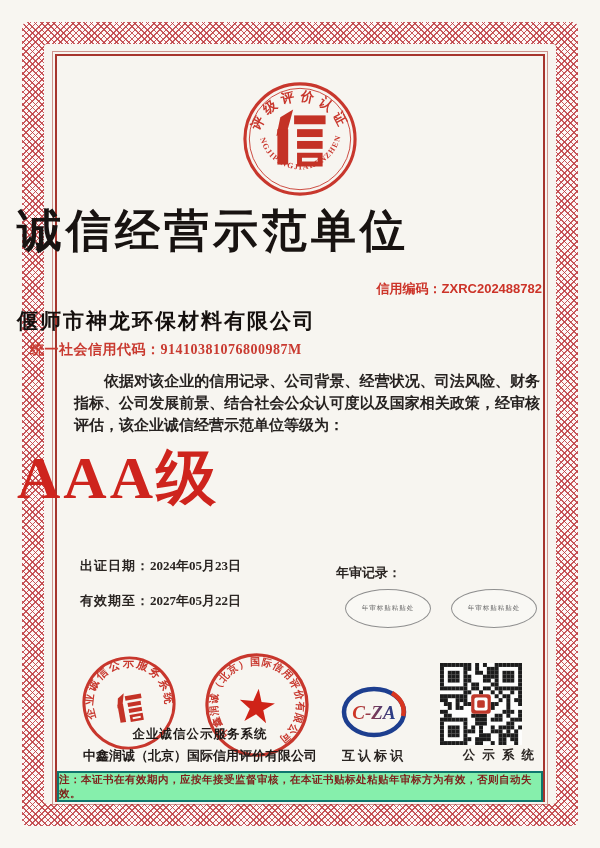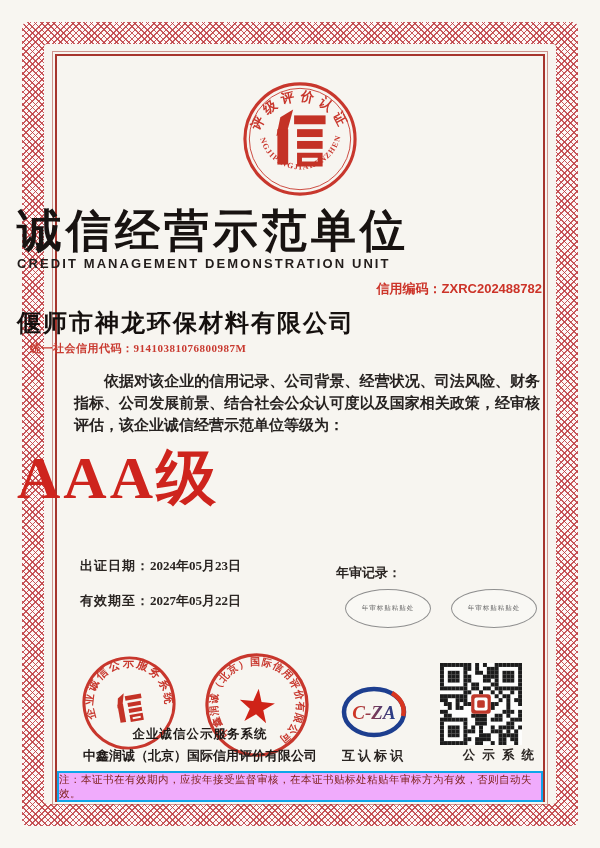--- a/index.html
+++ b/index.html
@@ -24,22 +24,22 @@
   }
   .abs{position:absolute;}
   .center{left:17px;right:0;text-align:left;}
   .seal-top{left:241px;top:80px;width:118px;height:118px;}
   .title{top:201px;font-size:45px;font-weight:900;color:#181311;letter-spacing:4px;
          font-family:"Liberation Sans","DejaVu Sans",sans-serif;}
   .subtitle{top:256px;font-size:13px;font-weight:800;letter-spacing:2.1px;color:#221d1b;
             font-family:"Liberation Sans","DejaVu Sans",sans-serif;}
   .credit-line{top:280px;right:58px;font-size:13px;font-weight:700;color:#cc3328;
                font-family:"Liberation Sans","DejaVu Sans",sans-serif;}
-  .company{top:307px;font-size:24px;font-weight:900;letter-spacing:2px;color:#15100e;}
-  .unified{top:341px;font-size:11px;font-weight:700;color:#c93a30;letter-spacing:.5px;padding-left:13px;}
+  .company{top:307px;font-size:21px;font-weight:900;letter-spacing:2px;color:#15100e;}
+  .unified{top:341px;font-size:14px;font-weight:700;color:#c93a30;letter-spacing:.5px;padding-left:13px;}
   .body-par{left:74px;right:60px;top:370px;font-size:15px;font-weight:700;line-height:1.47;
             text-indent:2em;text-align:justify;color:#262220;}
   .grade{top:438px;font-size:60px;font-weight:900;color:#ce241d;letter-spacing:3px;}
   .details{left:80px;top:545px;font-size:13px;font-weight:700;color:#2a2522;}
   .details .row{height:22.5px;white-space:nowrap;margin-top:12px;}
   .details .lbl{letter-spacing:1px;}
   .annual-label{left:336px;top:564px;font-size:13px;font-weight:700;color:#2a2522;}
   .oval{position:absolute;width:84px;height:37px;border:1px solid #8f8f8f;border-radius:50%;
         display:flex;align-items:center;justify-content:center;
         font-size:6.5px;color:#6b6b6b;letter-spacing:1px;background:rgba(255,255,255,.3);}
@@ -49,23 +49,23 @@
   .stamp2{left:202px;top:650px;width:110px;height:110px;transform:rotate(6deg);}
   .captions{left:56px;top:726px;width:288px;text-align:center;}
   .cap1{font-size:12.5px;font-weight:800;color:#1f1a18;letter-spacing:1px;}
   .cap2{font-size:13px;font-weight:800;color:#1f1a18;margin-top:4px;}
   .cza{left:340px;top:684px;width:68px;height:56px;}
   .label-hu{left:330px;top:747px;width:88px;text-align:center;font-size:13px;font-weight:800;
             color:#2a2522;letter-spacing:3px;}
   .qr{left:440px;top:663px;width:82px;height:82px;}
   .label-gong{left:426px;top:747px;width:110px;text-align:right;font-size:12.5px;font-weight:800;
               color:#2a2522;letter-spacing:2px;}
-  .footnote{left:57px;right:57px;top:771px;height:27px;border:2px solid #0ea5e9;
+  .footnote{left:57px;right:57px;top:771px;height:27px;border:2px solid #0f766e;
             display:flex;align-items:center;justify-content:center;
-            font-size:10.5px;font-weight:400;color:#7e211c;letter-spacing:.5px;background:#f0abfc;}
+            font-size:10.5px;font-weight:700;color:#7e211c;letter-spacing:.5px;background:#86efac;}
   svg text{font-family:"Liberation Serif","DejaVu Serif",serif;}
 </style>
 </head>
 <body>
 
 <div class="cert">
   <div class="band"></div>
   <div class="frame"></div>
 
   <svg class="abs seal-top" viewBox="0 0 120 120">
@@ -83,21 +83,20 @@
       <polygon points="40,38 53,30 47,52 36,57"></polygon>
       <rect x="37" y="50" width="11" height="36"></rect>
       <rect x="54" y="36" width="32" height="9"></rect>
       <rect x="57" y="50" width="26" height="8"></rect>
       <rect x="57" y="62" width="26" height="8"></rect>
       <path fill-rule="evenodd" d="M57,74 h26 v14 h-26 Z M62,79 v4 h16 v-4 Z"></path>
     </g>
   </svg>
 
   <div class="abs center title">诚信经营示范单位</div>
-  <div class="abs center subtitle">CREDIT MANAGEMENT DEMONSTRATION UNIT</div>
   <div class="abs credit-line"><span>信用编码：</span><span>ZXRC202488782</span></div>
 
   <div class="abs center company">偃师市神龙环保材料有限公司</div>
   <div class="abs center unified">统一社会信用代码：91410381076800987M</div>
 
   <div class="abs body-par">依据对该企业的信用记录、公司背景、经营状况、司法风险、财务指标、公司发展前景、结合社会公众认可度以及国家相关政策，经审核评估，该企业诚信经营示范单位等级为：</div>
 
   <div class="abs center grade">AAA级</div>
 
   <div class="abs details">

